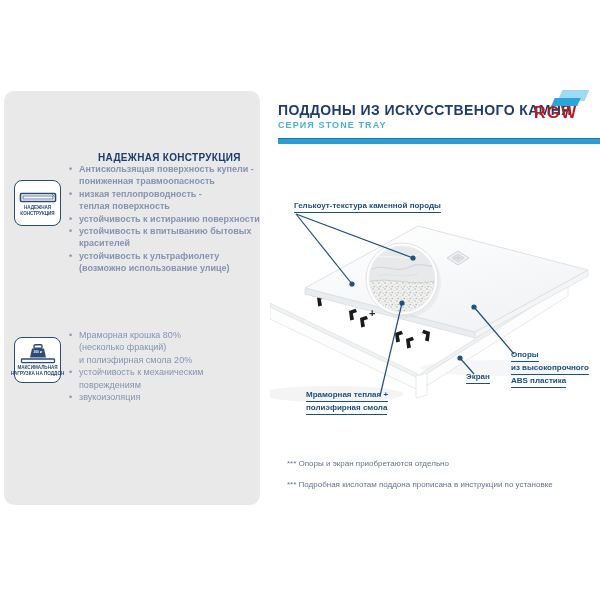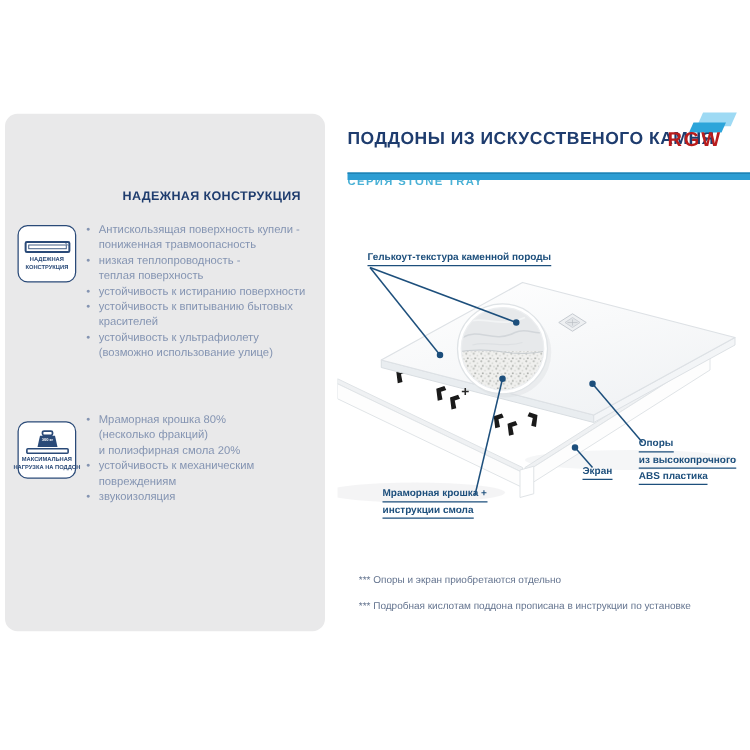--- a/index.html
+++ b/index.html
@@ -30,38 +30,38 @@
     text-align:center;letter-spacing:0;white-space:nowrap;
   }
 
   .sidebar-heading{
     left:78px;top:152px;font-size:10px;font-weight:bold;color:#1e3c6e;
     letter-spacing:0.3px;white-space:nowrap;margin-left:20px;
   }
   ul.features{
     position:absolute;left:68px;width:196px;margin:0;padding:0;list-style:none;
   }
-  #features-1{top:177px;}
+  #features-1{top:163px;font-weight:bold;}
   #features-2{top:329px;}
   ul.features li{
     position:relative;padding-left:11px;margin:0;
     font-size:9px;line-height:12.4px;color:#8494b2;white-space:pre-line;
   }
   ul.features li::before{
     content:"\2022";position:absolute;left:1px;top:0;color:#8494b2;
   }
 
   
   .page-title{
     left:278px;top:102px;font-size:14px;font-weight:bold;color:#1e3c6e;
     letter-spacing:0.4px;white-space:nowrap;
   }
   .page-subtitle{
     left:278px;top:120px;font-size:9px;font-weight:600;color:#4ab1d6;
-    letter-spacing:1.1px;white-space:nowrap;margin-top:20px;
+    letter-spacing:1.1px;white-space:nowrap;
   }
   .header-rule{
     left:278px;top:138px;width:322px;height:5px;background:#2c9dd3;
     border-top:1.5px solid #1a7cae;
   }
   .logo{left:534px;top:87px;width:64px;height:40px;}
   .logo-flag-light{position:absolute;left:26px;top:3px;width:27px;height:11px;background:#9edaf4;transform:skewX(-24deg);}
   .logo-flag-dark{position:absolute;left:19px;top:11px;width:26px;height:8px;background:#2ca5da;transform:skewX(-24deg);}
   .logo-text{position:absolute;left:0;top:17px;font-size:16px;font-weight:bold;color:#b91c1c;letter-spacing:1.5px;}
 
@@ -235,22 +235,22 @@
         <circle cx="190" cy="178" r="2"></circle>
       <line x1="244" y1="174" x2="204" y2="127"></line>
         <circle cx="204" cy="127" r="2"></circle>
     </g>
   </svg>
 
   <div class="callout co-gelcoat">
     <span class="u">Гелькоут-текстура каменной породы</span>
   </div>
   <div class="callout co-marble">
-    <span class="u">Мраморная крошка +</span><br>
-    <span class="u">инструкции смола</span>
+    <span class="u">Мраморная теплая +</span><br>
+    <span class="u">полиэфирная смола</span>
   </div>
   <div class="callout co-screen">
     <span class="u">Экран</span>
   </div>
   <div class="callout co-supports">
     <span class="u">Опоры</span><br>
     <span class="u">из высокопрочного</span><br>
     <span class="u">ABS пластика</span>
   </div>
 </div>

